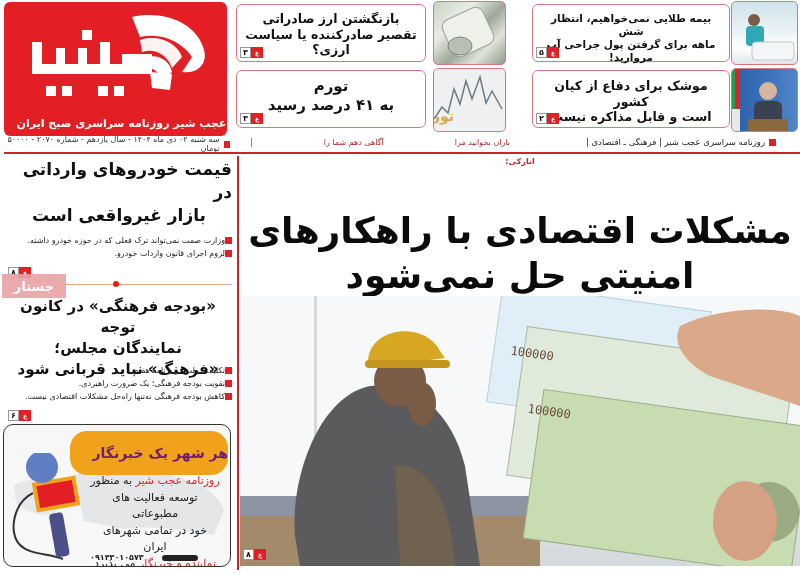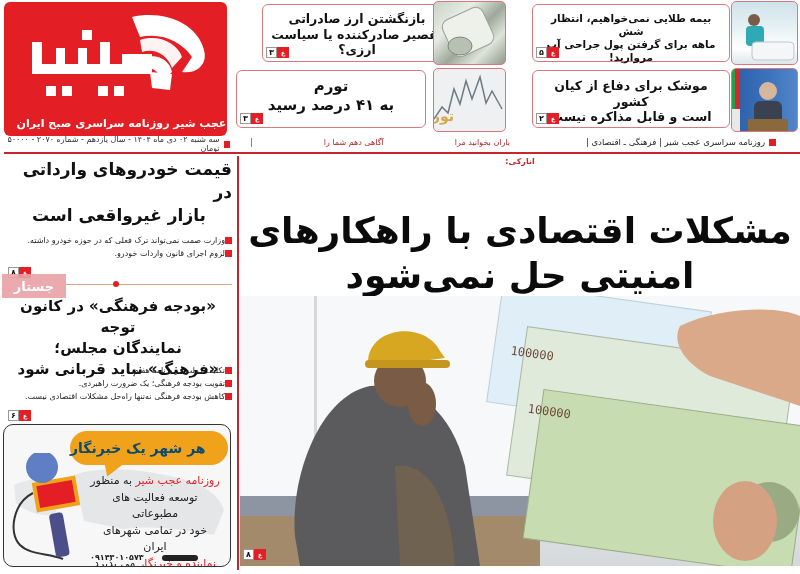--- a/index.html
+++ b/index.html
@@ -34,21 +34,21 @@
   .headline { font-family: "DejaVu Sans", sans-serif; font-weight: bold; font-size: 36px; line-height: 1.25; text-align: center; color: #0b0b0b; letter-spacing: -0.5px; }
 
   
   .left-head { font-weight: bold; font-size: 17px; line-height: 1.35; text-align: right; color: #111; }
   .bullet { font-size: 8px; color: #222; display: flex; align-items: center; direction: rtl; margin-bottom: 4px; }
   .bullet .sq { width: 7px; height: 7px; background: #e31e24; flex: none; }
   .center-head { font-weight: bold; font-size: 15px; line-height: 1.4; text-align: center; color: #111; }
 
   
   .ad { left: 3px; top: 424px; width: 228px; height: 143px; border: 1.5px solid #333; border-radius: 10px; background: #f7f7f7; overflow: hidden; }
-  .bubble { position: absolute; left: 66px; top: 6px; width: 158px; height: 34px; background: #f0a21a; border-radius: 17px; display: flex; align-items: center; justify-content: flex-end; font-weight: bold; font-size: 14px; color: #0c4a6e; }
+  .bubble { position: absolute; left: 66px; top: 6px; width: 158px; height: 44px; background: #f0a21a; border-radius: 17px; display: flex; align-items: center; justify-content: flex-start; font-weight: bold; font-size: 14px; color: #701a75; }
   .bubble-tail { position: absolute; left: 96px; top: 36px; width: 0; height: 0; border-left: 10px solid transparent; border-right: 10px solid transparent; border-top: 16px solid #f0a21a; transform: rotate(20deg); }
   .ad-text { position: absolute; right: 10px; top: 48px; width: 130px; font-size: 11px; line-height: 1.5; text-align: center; color: #222; }
   .ad-text .hl { color: #e31e24; }
   .ad-phone { position: absolute; left: 86px; top: 128px; font-size: 8px; font-weight: bold; color: #222; direction: ltr; }
 </style>
 </head>
 <body>
 
 <div class="abs logo">
   <svg class="logo-mark" viewBox="0 0 190 95">
@@ -70,21 +70,21 @@
     <rect x="76" y="74" width="10" height="10" fill="#fff"></rect>
     <rect x="92" y="74" width="10" height="10" fill="#fff"></rect>
   </svg>
   <div class="logo-sub">عجب شیر روزنامه سراسری صبح ایران</div>
 </div>
 <div class="abs issue-line">
   <span class="sq"></span>
   <span style="direction:rtl;">سه شنبه ۰۲ دی ماه ۱۴۰۴ - سال یازدهم - شماره ۲۰۷۰ - ۵۰۰۰۰ تومان</span>
 </div>
 
-<div class="abs teaser" style="left:236px; top:4px; width:190px; height:58px;margin-left:26px;">
+<div class="abs teaser" style="left:236px; top:4px; width:190px; height:58px;">
   <div class="teaser-title" style="left:6px; right:6px; top:6px; font-size:12.5px;">
     <div>بازنگشتن ارز صادراتی</div>
     <div>تقصیر صادرکننده یا سیاست ارزی؟</div>
   </div>
   <div class="pagetag" style="left:3px; bottom:3px;">
     <span class="num">۳</span>
     <span class="red">ع</span>
   </div>
 </div>
 <div class="thumb" style="left:433px; top:1px; width:73px; height:64px; background: linear-gradient(135deg,#c9d2c6 0%,#e9ece4 30%,#9ea89a 55%,#dfe3da 75%,#8e998c 100%);">

